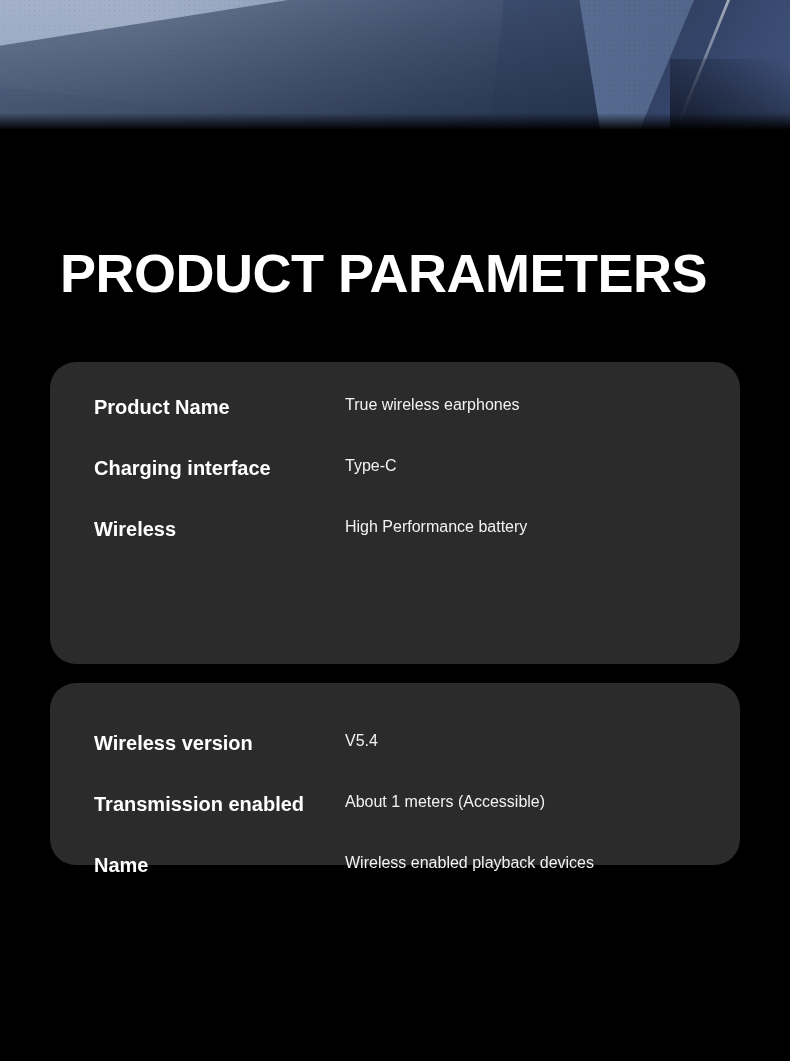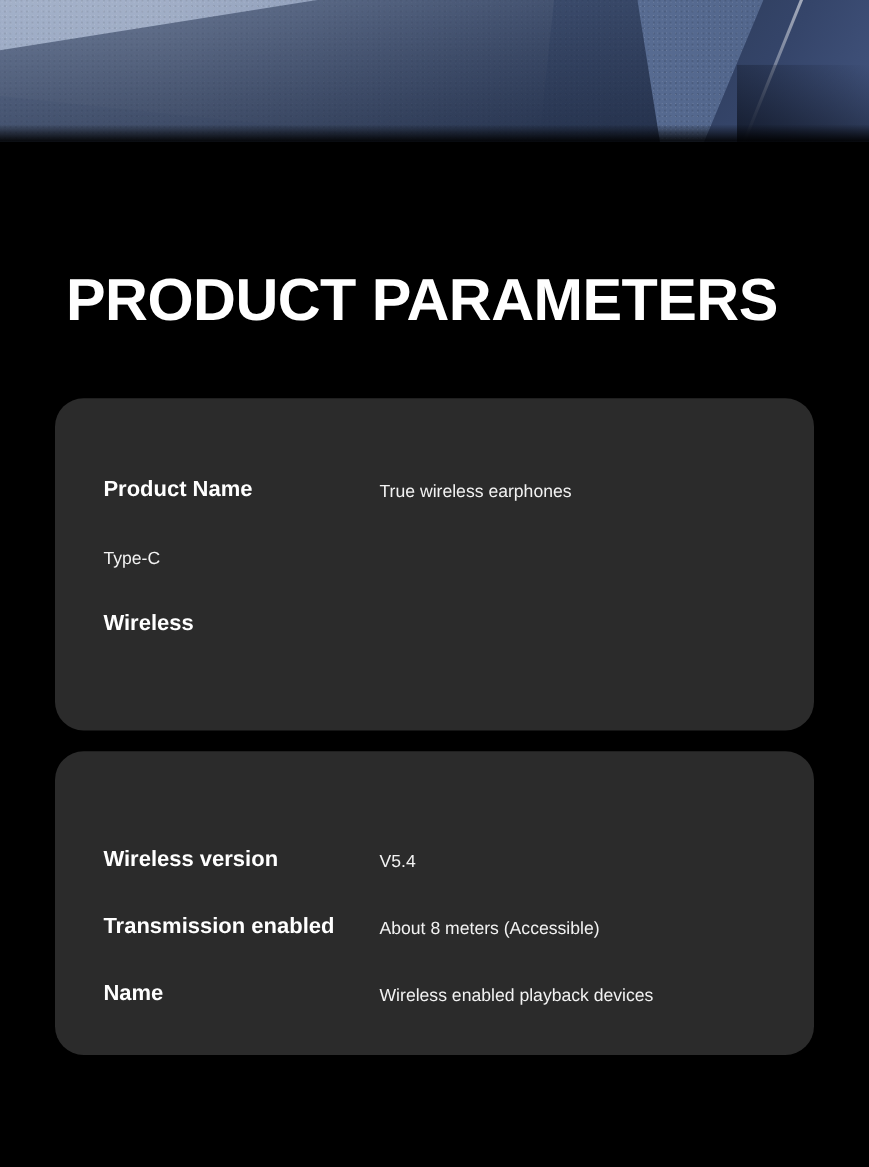--- a/index.html
+++ b/index.html
@@ -125,27 +125,27 @@
     border-radius: 26px;
     box-sizing: border-box;
   }
   .card-one {
     top: 362px;
     height: 302px;
     padding: 34px 0 0 0;
   }
   .card-two {
     top: 683px;
-    height: 276px;
+    height: 182px;
     padding: 49px 0 0 0;
   }
 
   .row {
     display: flex;
-    align-items: flex-end;
+    align-items: flex-start;
     height: 61px;
     padding-left: 44px;
     box-sizing: border-box;
   }
   .row-label {
     width: 251px;
     flex: 0 0 251px;
     font-size: 20px;
     font-weight: 700;
     color: #ffffff;
@@ -183,35 +183,37 @@
 </div>
 
 <div class="heading">PRODUCT PARAMETERS</div>
 
 <div class="card card-one">
   <div class="row">
     <div class="row-label">Product Name</div>
     <div class="row-value">True wireless earphones</div>
   </div>
   <div class="row">
+    <div class="row-label">Charging interface</div>
     <div class="row-value">Type-C</div>
   </div>
   <div class="row">
     <div class="row-label">Wireless</div>
+    <div class="row-value">High Performance battery</div>
   </div>
 </div>
 
 <div class="card card-two">
   <div class="row">
     <div class="row-label">Wireless version</div>
     <div class="row-value">V5.4</div>
   </div>
   <div class="row">
     <div class="row-label">Transmission enabled</div>
-    <div class="row-value">About 8 meters (Accessible)</div>
+    <div class="row-value">About 1 meters (Accessible)</div>
   </div>
   <div class="row">
     <div class="row-label">Name</div>
     <div class="row-value">Wireless enabled playback devices</div>
   </div>
 </div>
 
 <div class="page-edge"></div>
 
 </body></html>

